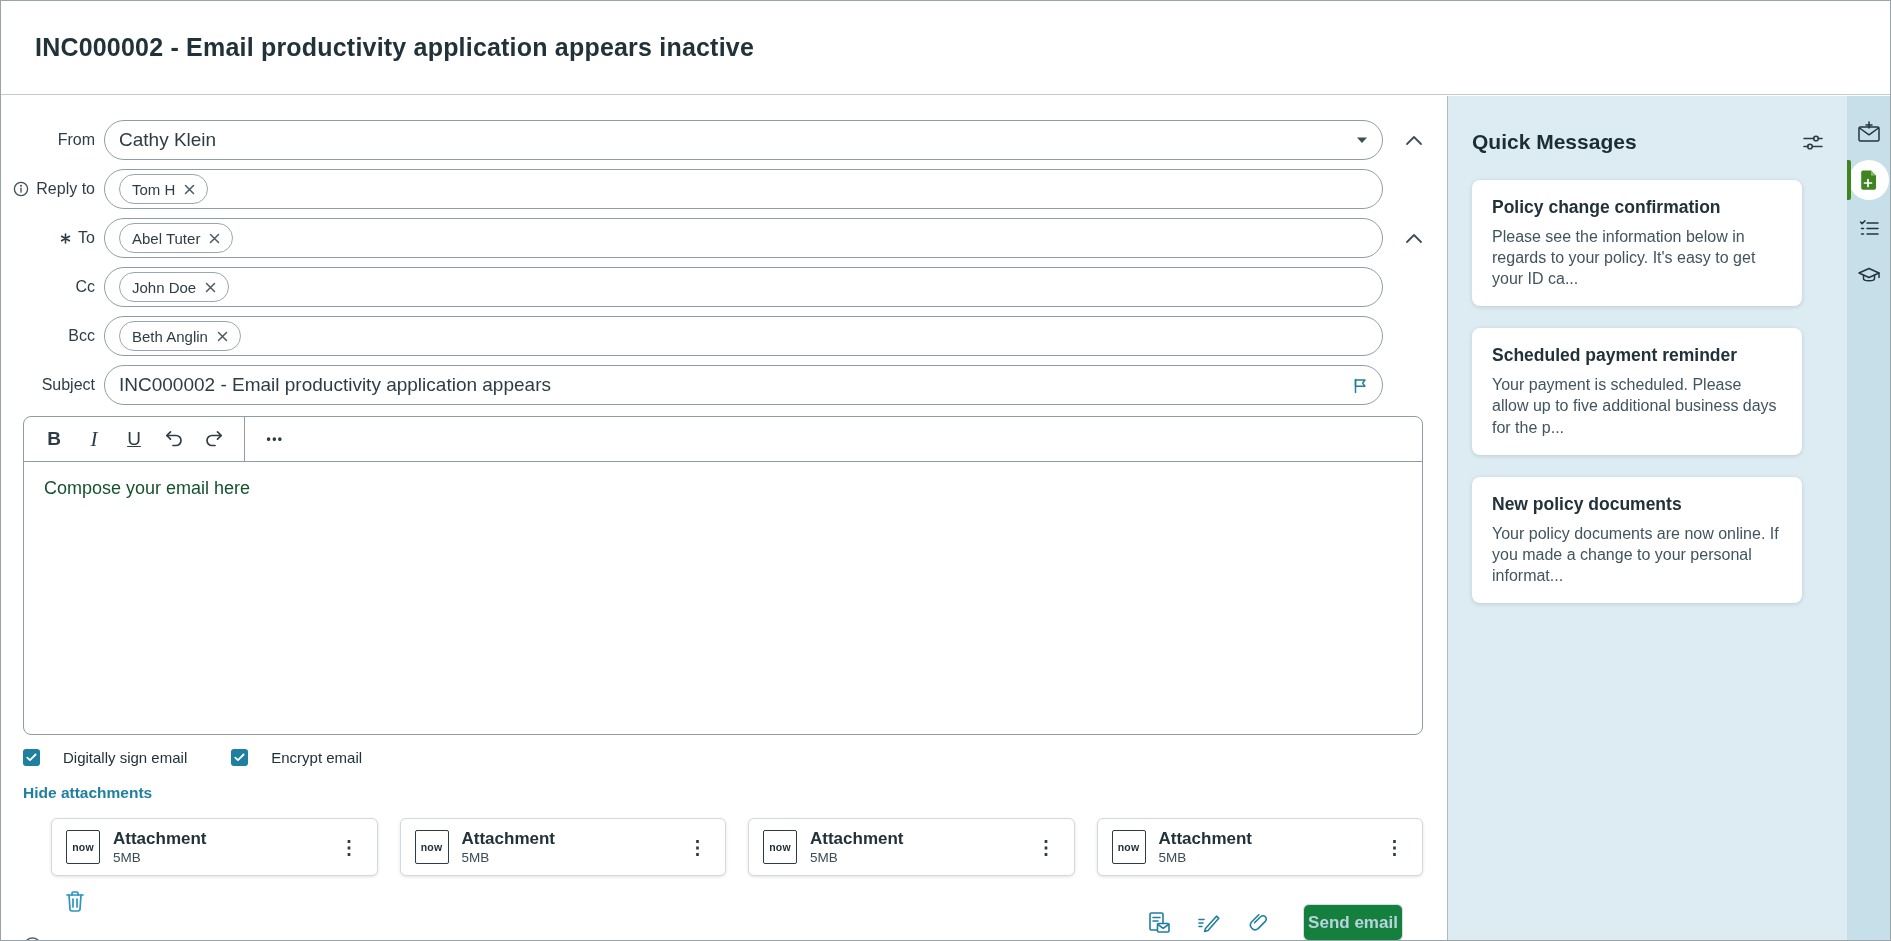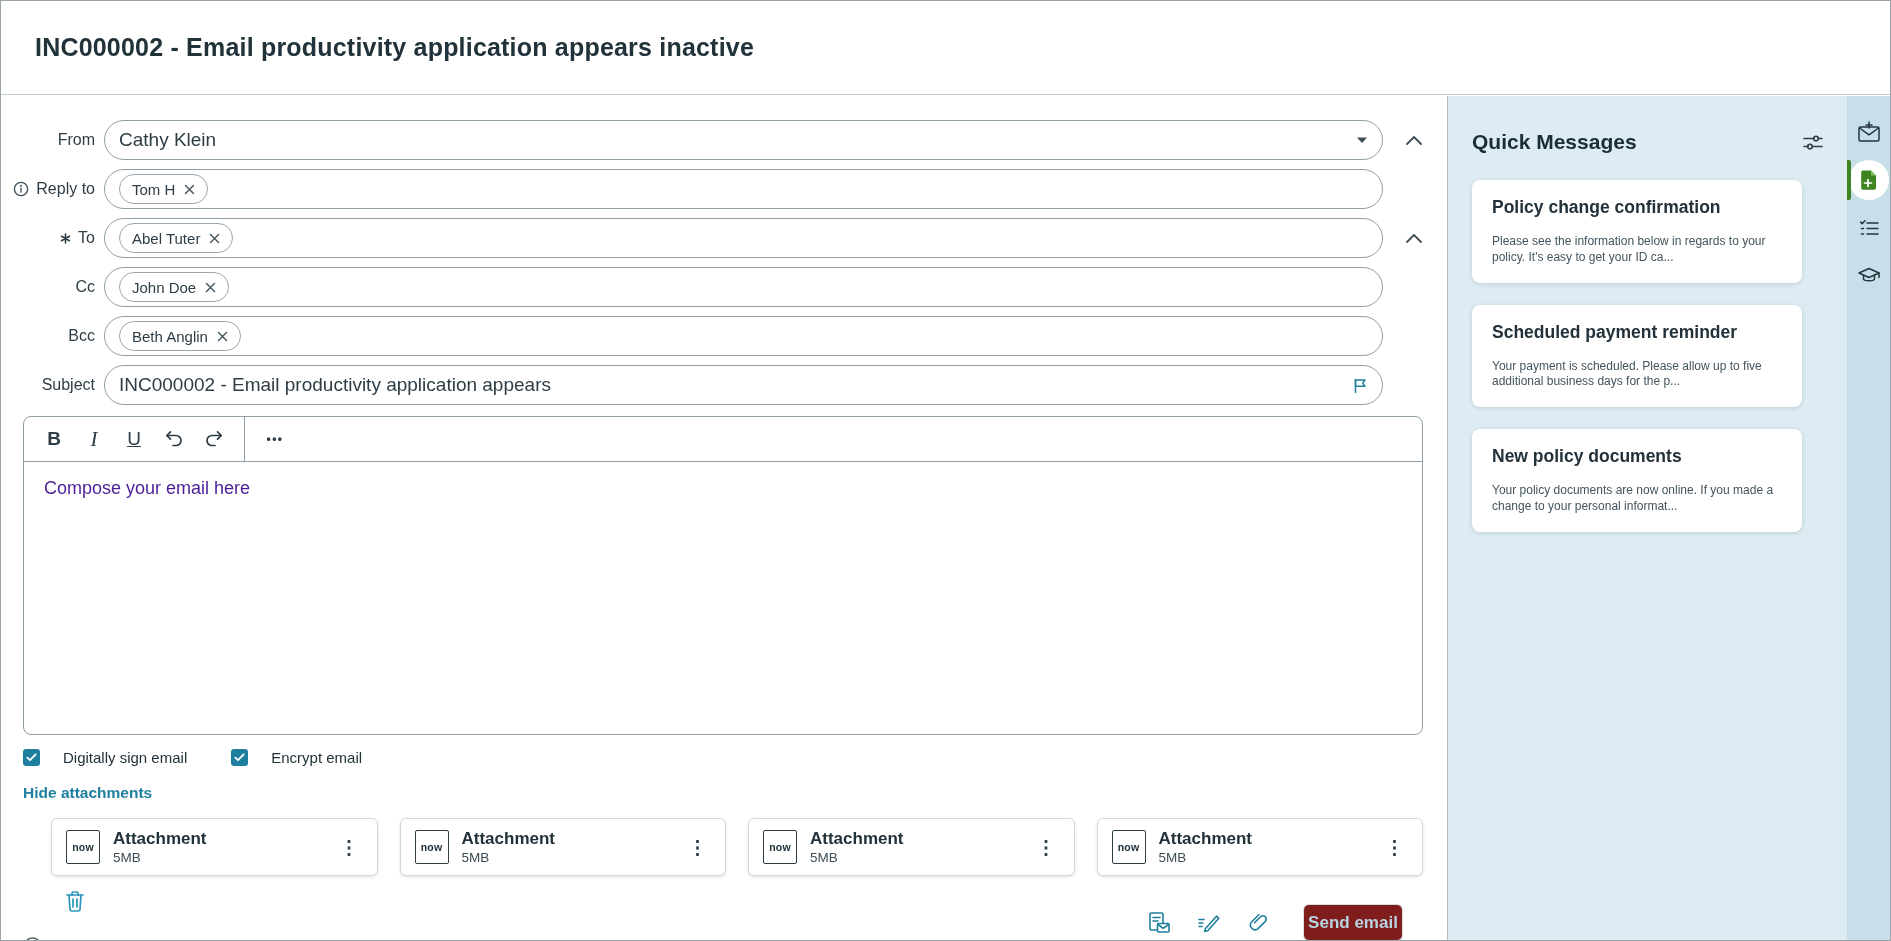--- a/index.html
+++ b/index.html
@@ -30,21 +30,21 @@
   
   .editor { margin:11px 0 0 22px; width:1400px; border:1px solid #8f9ea6; border-radius:8px; overflow:hidden; background:#fff; }
   .toolbar { height:45px; border-bottom:1px solid #8f9ea6; display:flex; align-items:center; padding:0 10px; }
   .tb-btn { width:40px; height:34px; display:flex; align-items:center; justify-content:center;
             color:#2e3d45; font-size:19px; cursor:pointer; border-radius:4px; }
   .tb-bold { font-weight:800; }
   .tb-italic { font-style:italic; font-family:"Liberation Serif", serif; font-size:21px; }
   .tb-underline { text-decoration:underline; }
   .tb-sep { width:1px; align-self:stretch; background:#8f9ea6; margin:0 10px; }
   .tb-more { font-size:12px; letter-spacing:1.5px; font-weight:bold; }
-  .editor-body { height:272px; padding:16px 20px; font-size:18px; color:#4c1d95; cursor:text; }
+  .editor-body { height:272px; padding:16px 20px; font-size:18px; color:#14532d; cursor:text; }
 
   
   .opts { margin:14px 0 0 22px; display:flex; align-items:center; gap:44px; }
   .opt { display:flex; align-items:center; gap:23px; font-size:15px; color:#22323a; cursor:pointer; }
   .cbox { width:17px; height:17px; border-radius:3px; background:#1f7f9e; display:flex; align-items:center;
           justify-content:center; color:#fff; flex:none; }
   .link { display:inline-block; margin:18px 0 0 22px; color:#1f7f9e; font-weight:bold; font-size:15.5px; cursor:pointer; }
 
   
   .atts { margin:16px 0 0 22px; width:1400px; display:flex; gap:22px;padding-left:28px; }
@@ -59,35 +59,35 @@
   .att-kebab { font-size:19px; font-weight:bold; color:#2e3d45; cursor:pointer; padding:0 4px; line-height:1; }
 
   
   .compose-footer { margin:14px 0 0 22px; width:1400px; display:flex; align-items:center; justify-content:space-between; }
   .cf-left { display:flex; align-items:center; gap:24px;flex-direction:column; }
   .icon-btn { display:flex; align-items:center; cursor:pointer; }
   .trash { color:#2b95bd; }
   .draft { display:flex; align-items:center; gap:8px; font-size:15px; color:#22323a; }
   .draft .icon { color:#55656e; }
   .cf-right { display:flex; align-items:center; gap:26px; padding-right:20px; color:#1f7f9e; }
-  .send-btn { margin-left:8px; width:100px; height:37px; background:#7f1d1d; border:1px solid #d7dde0; border-radius:6px;
+  .send-btn { margin-left:8px; width:100px; height:37px; background:#15803d; border:1px solid #d7dde0; border-radius:6px;
               color:#b9d3e0; font-size:17px; font-weight:bold; display:flex; align-items:center; justify-content:center;
               cursor:not-allowed; }
 
   
   .qm-panel { position:absolute; top:95px; left:1446px; width:400px; bottom:0; background:#dcecf2;
               border-left:1px solid #aebcc2; padding:34px 0 0 24px; }
   .qm-head { width:352px; display:flex; align-items:center; justify-content:space-between; }
   .qm-title { font-size:21px; font-weight:bold; color:#1d2d35; }
   .qm-filter { color:#2e3d45; cursor:pointer; }
   .qm-cards { margin-top:26px; display:flex; flex-direction:column; gap:22px; }
   .qm-card { width:330px; min-height:101px; background:#fff; border-radius:8px; padding:17px 20px;
              box-shadow:0 1px 4px rgba(27,43,50,.16); cursor:pointer; }
   .qm-card-title { font-size:17.5px; font-weight:bold; color:#22313a; }
-  .qm-card-body { margin-top:16px; font-size:12px; line-height:1.32; color:#42545e; }
+  .qm-card-body { margin-top:8px; font-size:16px; line-height:1.32; color:#42545e; }
 
   
   .dock { position:absolute; top:95px; left:1846px; right:0; bottom:0; background:#c6dfe9; padding-top:12px; }
   .dock-item { position:relative; width:44px; height:48px; display:flex; align-items:center; justify-content:center;
                color:#25343c; cursor:pointer; }
   .dock-active-circle { width:40px; height:40px; border-radius:50%; background:#fff; display:flex;
                         align-items:center; justify-content:center; }
   .dock-bar { position:absolute; left:0; top:4px; bottom:4px; width:4px; background:#3e8522; border-radius:0 2px 2px 0; }
 </style>
 </head>

